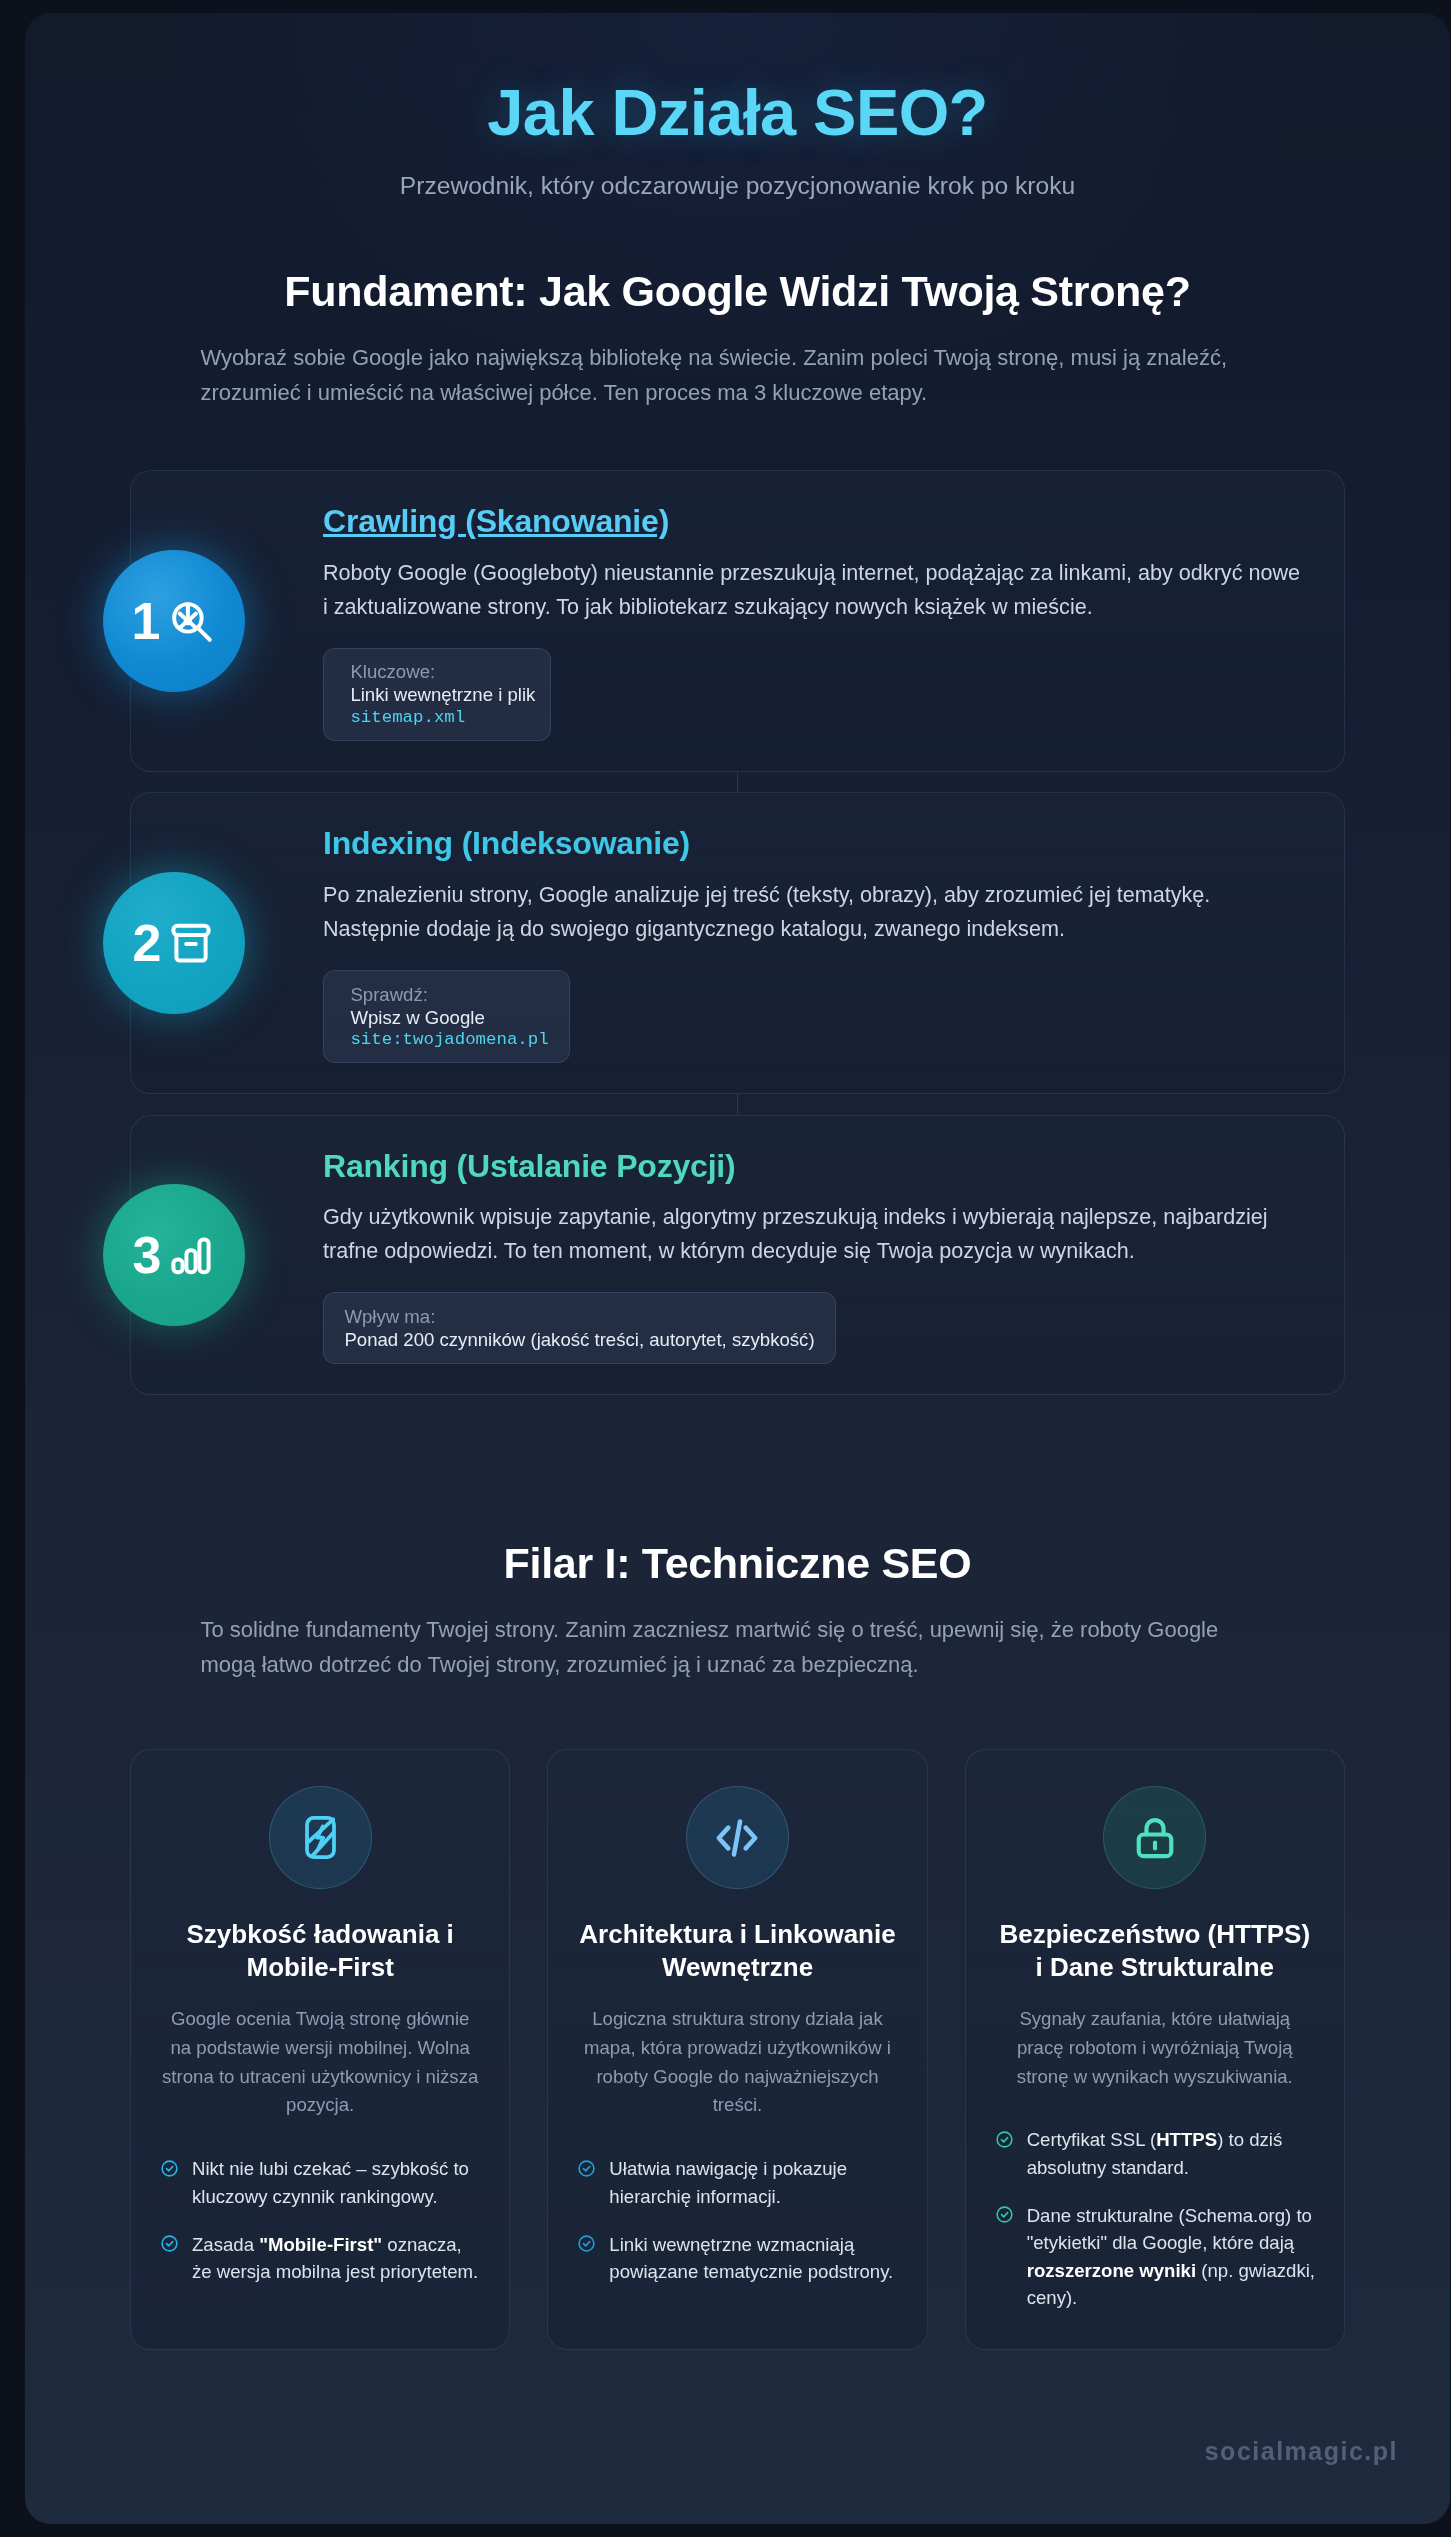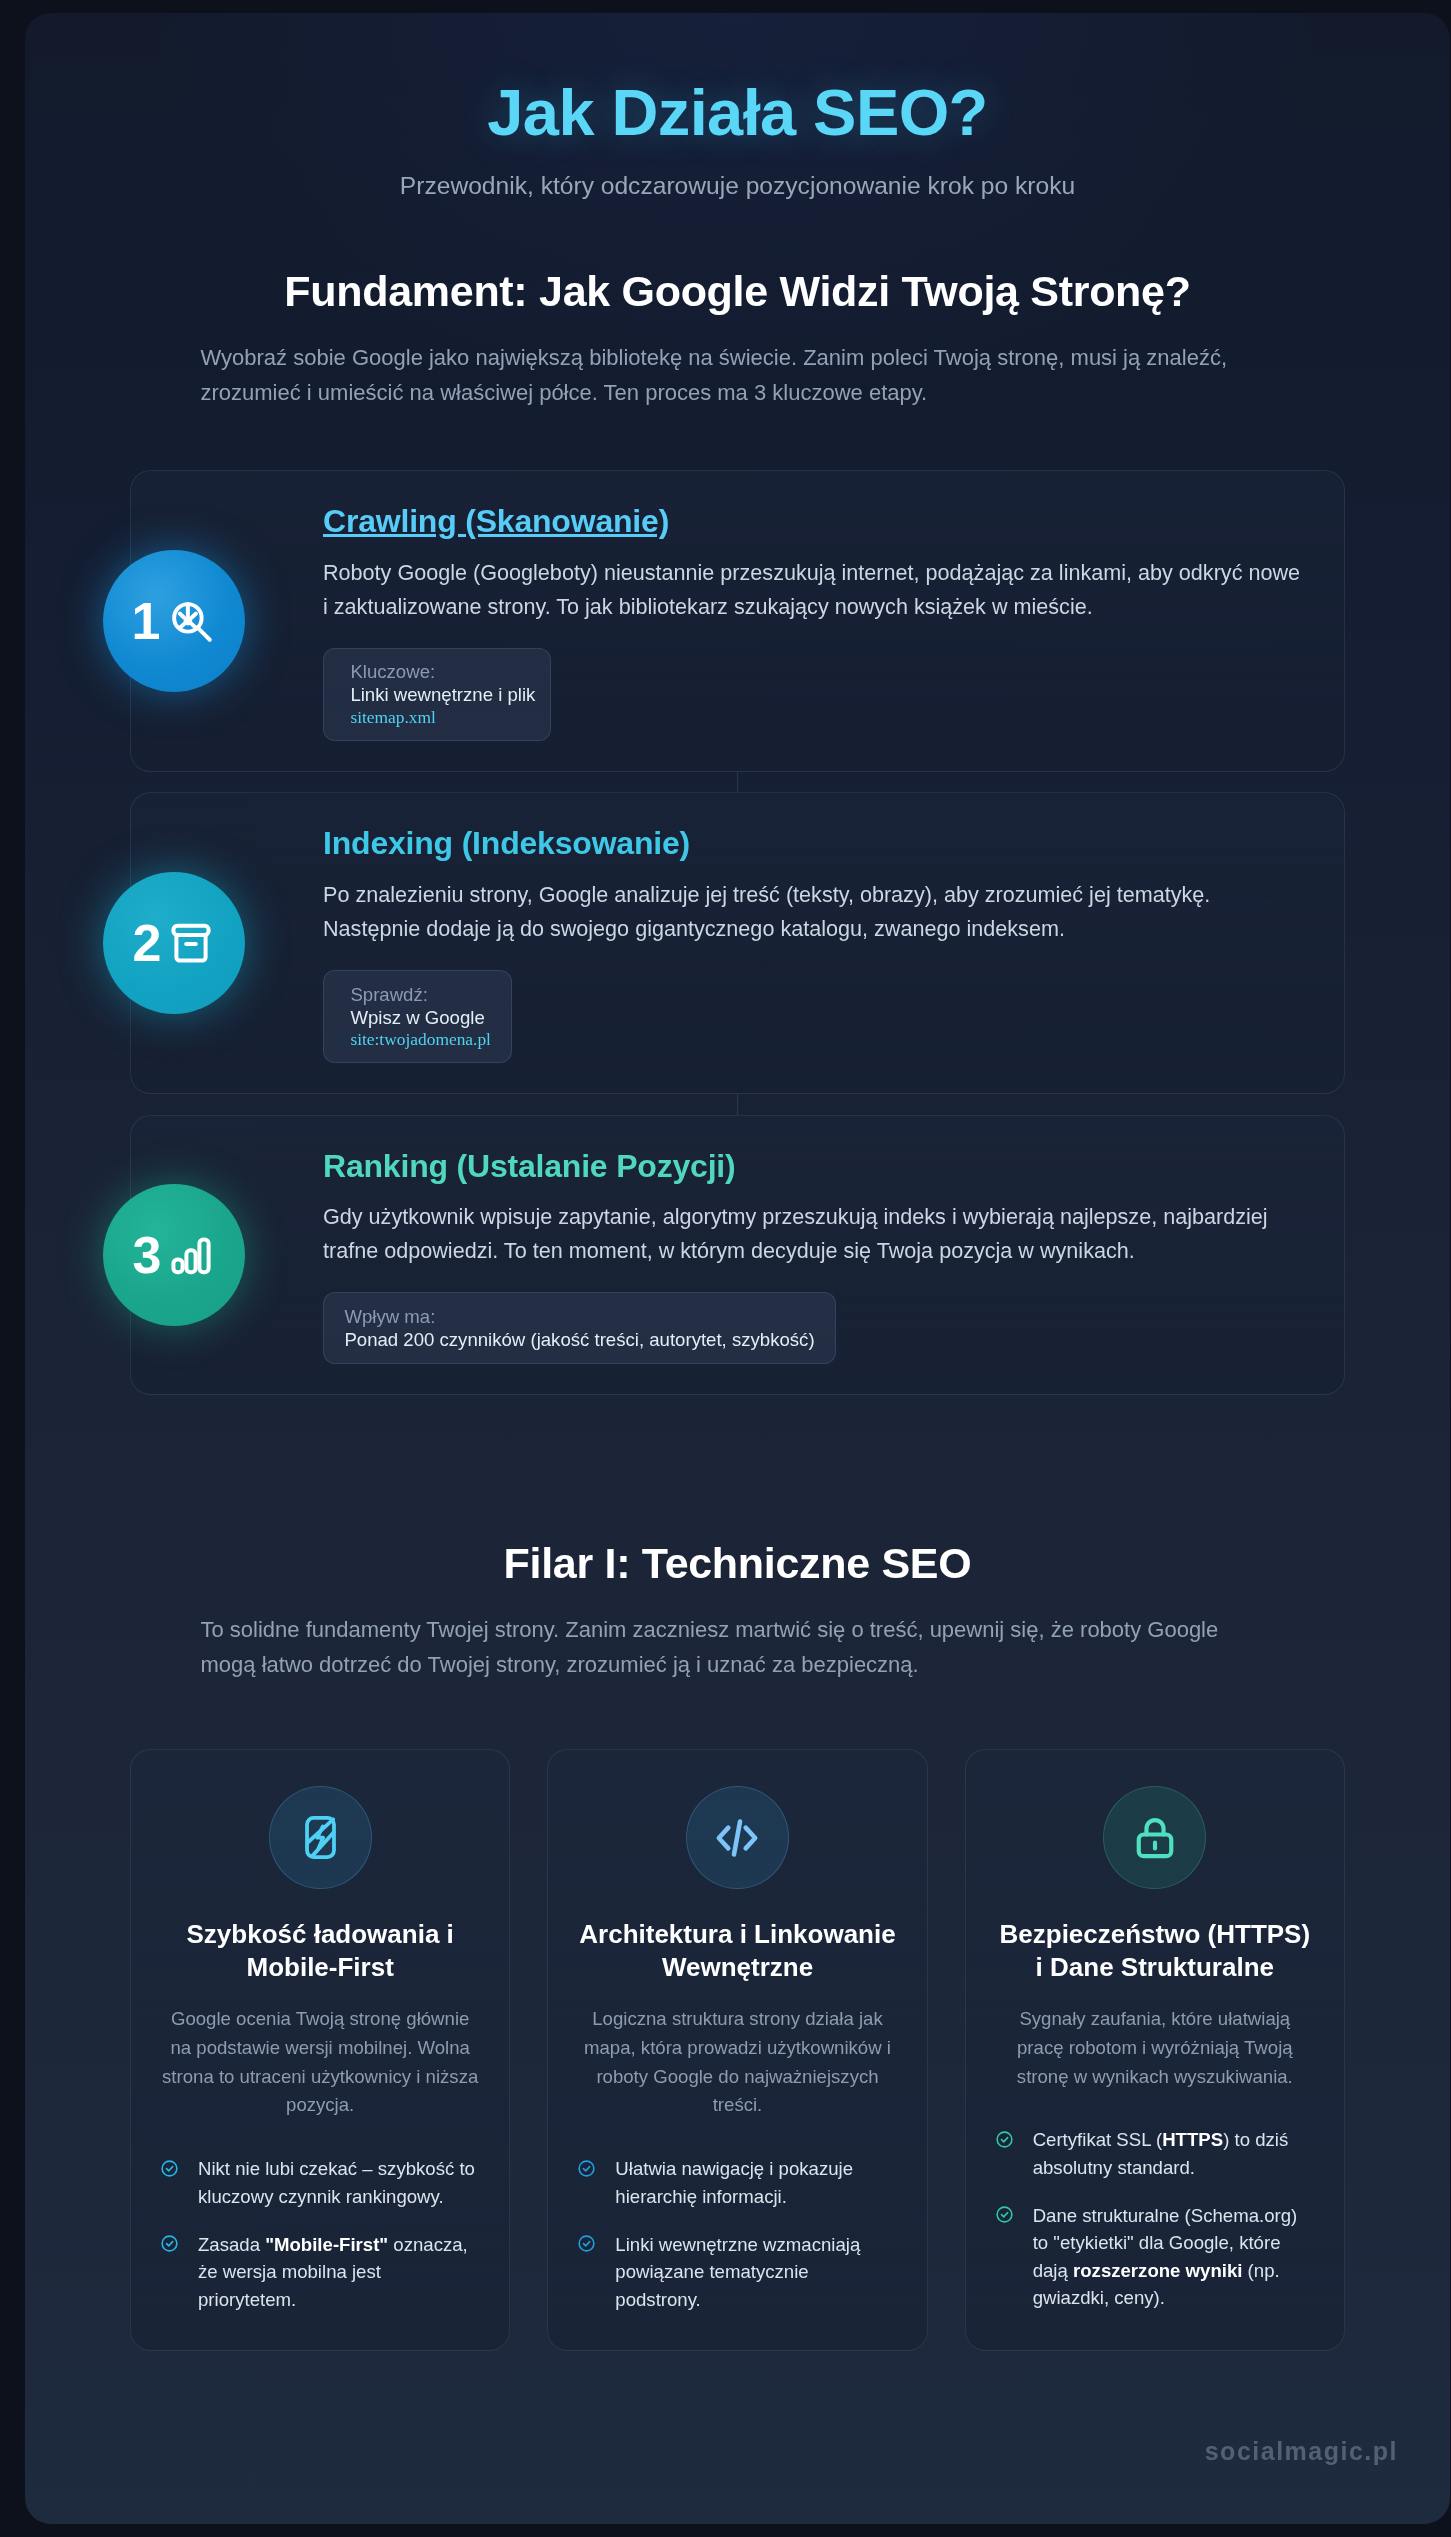--- a/index.html
+++ b/index.html
@@ -167,21 +167,21 @@
     border-radius: 12px;
     border: 1.2px solid rgba(120,150,190,0.20);
     background: rgba(46,60,84,0.52);
     font-size: 18.6px;
     line-height: 1.25;
     flex-direction: column;
   }
   .chip-label { color: #8c9ab0; margin-right: 13px; }
   .chip-value { color: #e6edf6; }
   .chip-code {
-    font-family: Liberation Serif, serif;
+    font-family: Liberation Mono, monospace;
     font-size: 17.4px;
     color: #4fd3ef;
     margin-left: 6px;
   }
 
   
   .section.pillar { padding-top: 144px; }
 
   .pillars {
     margin-top: 66px;
@@ -231,21 +231,21 @@
   .pillar-list {
     list-style: none;
     margin: 35px 0 0;
     padding: 0;
     width: 100%;
     align-self: stretch;
   }
   .pillar-list li {
     display: flex;
     align-items: flex-start;
-    gap: 19px;
+    gap: 13px;
     margin-bottom: 20.4px;
     font-size: 18.6px;
     line-height: 1.48;
     color: #dce4ee;
   }
   .pillar-list li:last-child { margin-bottom: 0; }
   .check {
     flex: 0 0 auto;
     margin-top: 3.6px;
     width: 19px;

